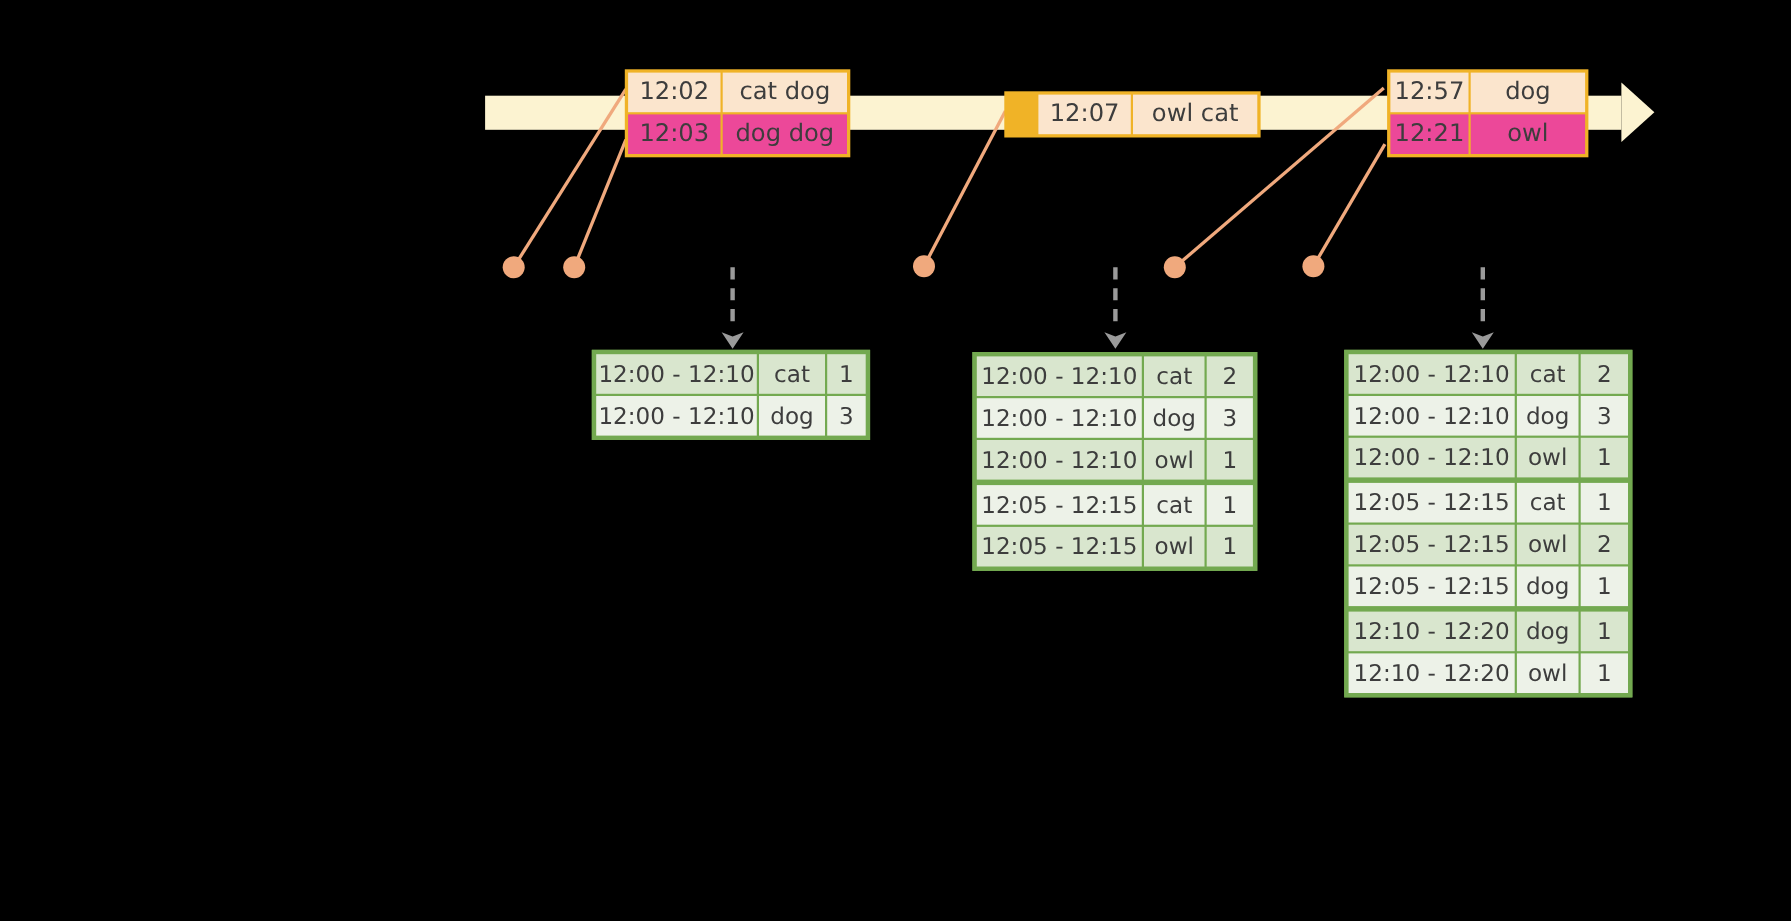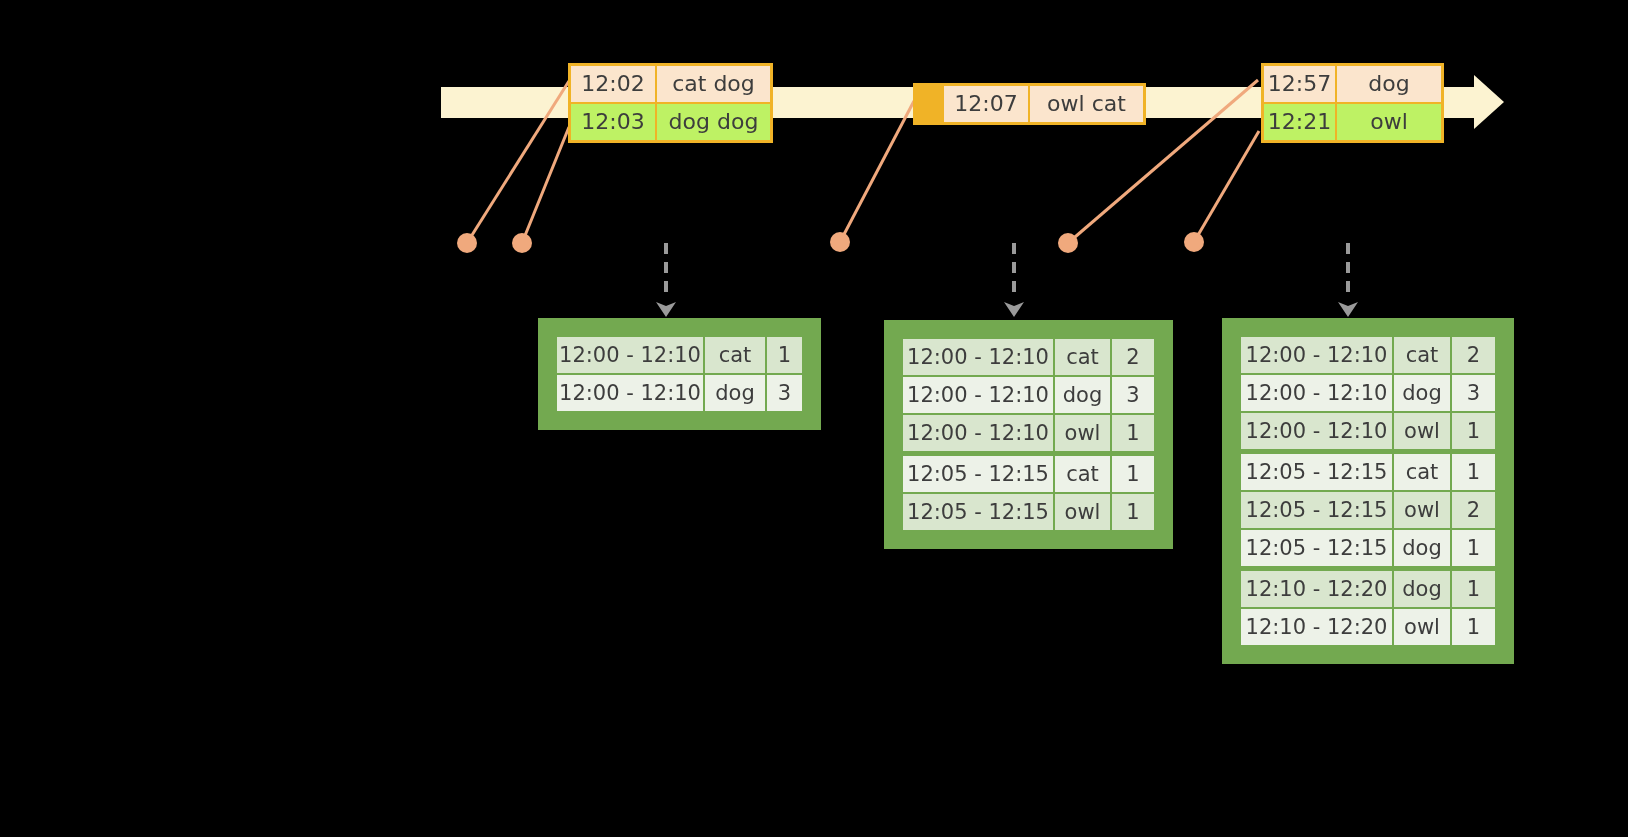--- a/index.html
+++ b/index.html
@@ -27,34 +27,34 @@
   .event-table .cell {
     display: flex;
     align-items: center;
     justify-content: center;
     font-size: 22px;
     height: 36px;
     line-height: 36px;
     white-space: nowrap;
   }
   .ebg1 { background: #fbe5cd; }
-  .ebg2 { background: #bef264; }
+  .ebg2 { background: #ec4899; }
   #event-table-1 { left: 522px; top: 63px;  grid-template-columns: 84px 113px; }
   #event-table-2 { left: 867px; top: 83px;  grid-template-columns: 84px 113px; padding-left: 31px; }
   #event-table-3 { left: 1215px; top: 63px; grid-template-columns: 71px 104px; }
 
   
   .result-table {
     position: absolute;
     display: flex;
     flex-direction: column;
     gap: 2px;
     background: #73a950;
     border: 2px solid #73a950;
-    padding: 17px;
+    padding: 2px;
     box-sizing: border-box;
   }
   .result-row { display: grid; gap: 2px; }
   .result-row > div {
     display: flex;
     align-items: center;
     justify-content: center;
     font-size: 21px;
     height: 36px;
     white-space: nowrap;

